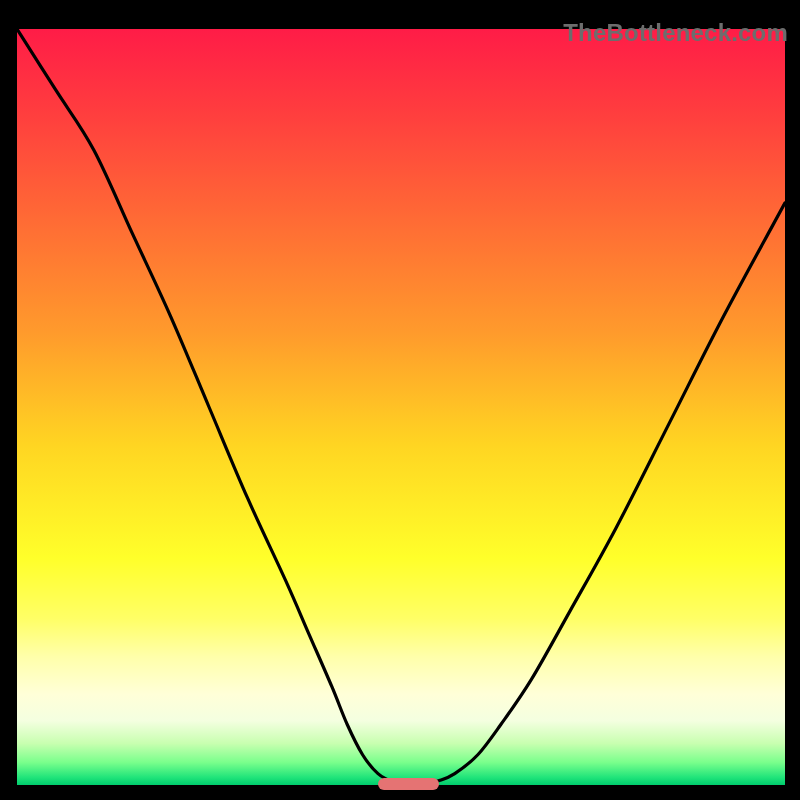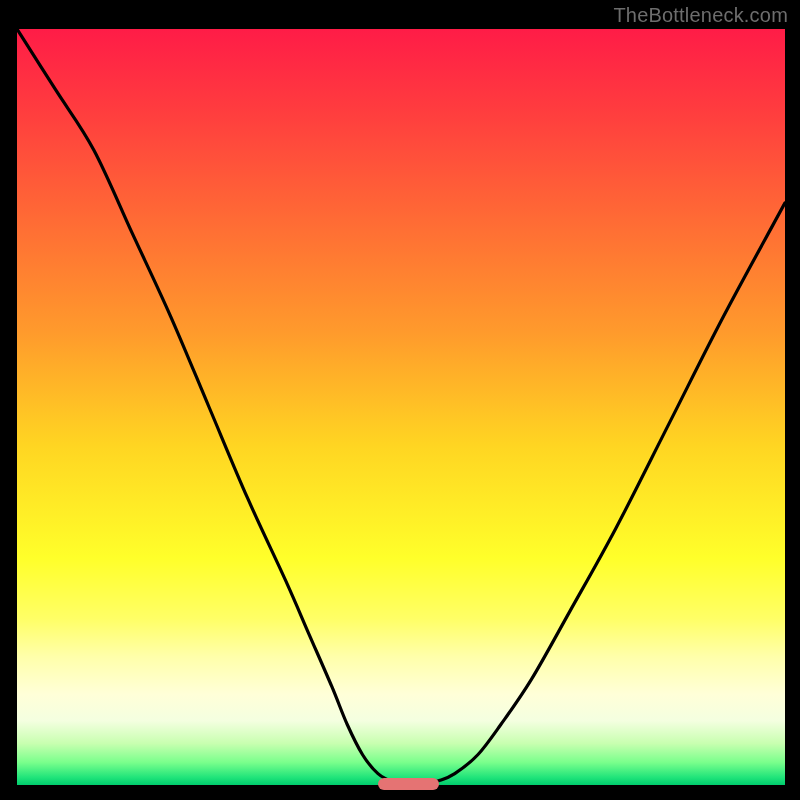--- a/index.html
+++ b/index.html
@@ -11,25 +11,25 @@
     overflow: hidden;
   }
   .frame {
     position: relative;
     width: 800px;
     height: 800px;
     background: #000;
   }
   .watermark {
     position: absolute;
-    top: 4px;
+    top: 19px;
     right: 12px;
     font-family: Arial, Helvetica, sans-serif;
-    font-size: 20px;
-    font-weight: 400;
+    font-size: 24px;
+    font-weight: 700;
     color: #6d6d6d;
     letter-spacing: 0.2px;
     z-index: 10;
     user-select: none;
   }
   .plot {
     position: absolute;
     left: 17px;
     top: 29px;
     width: 768px;

